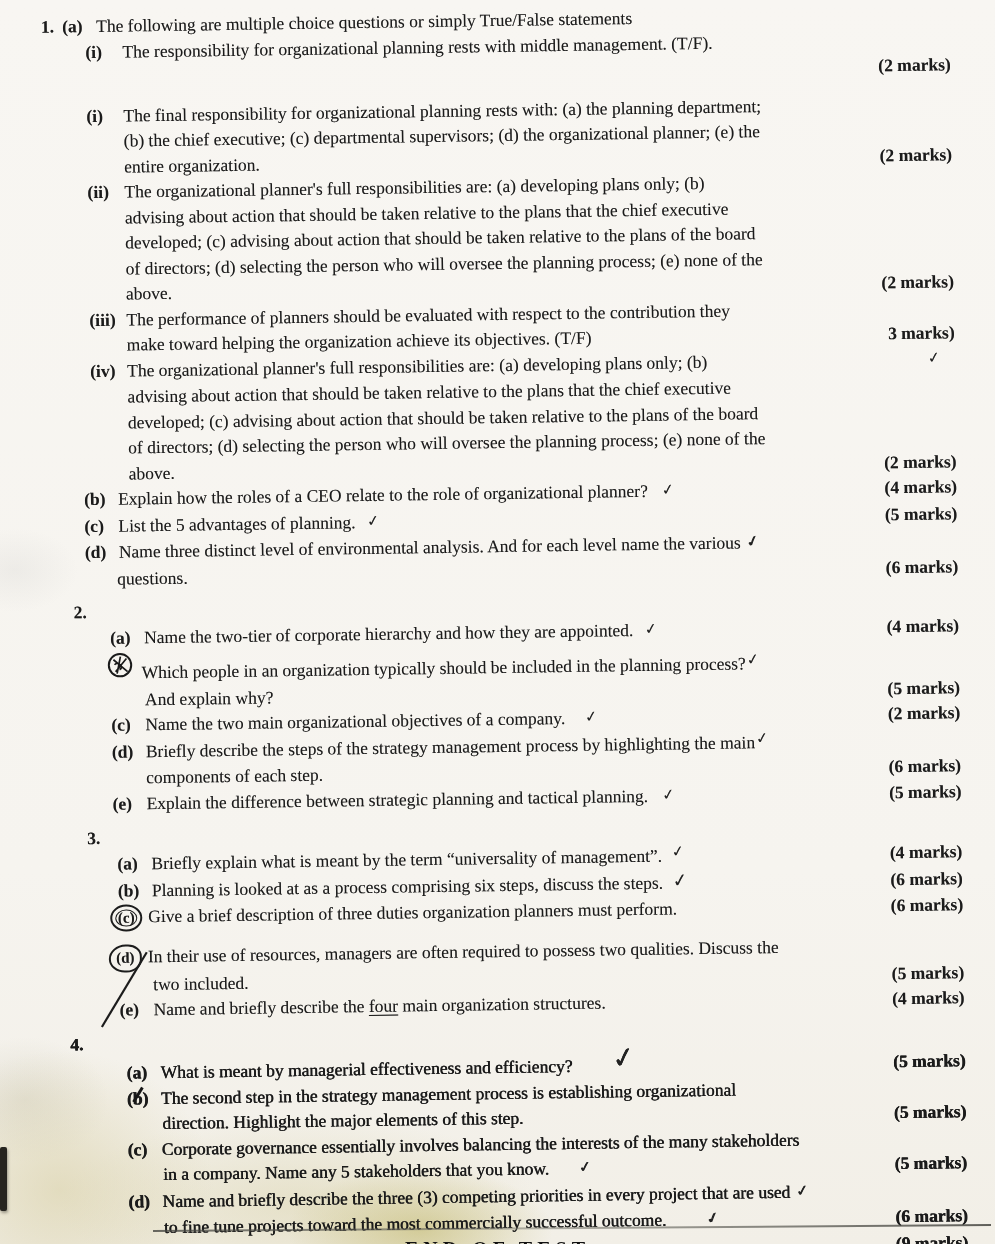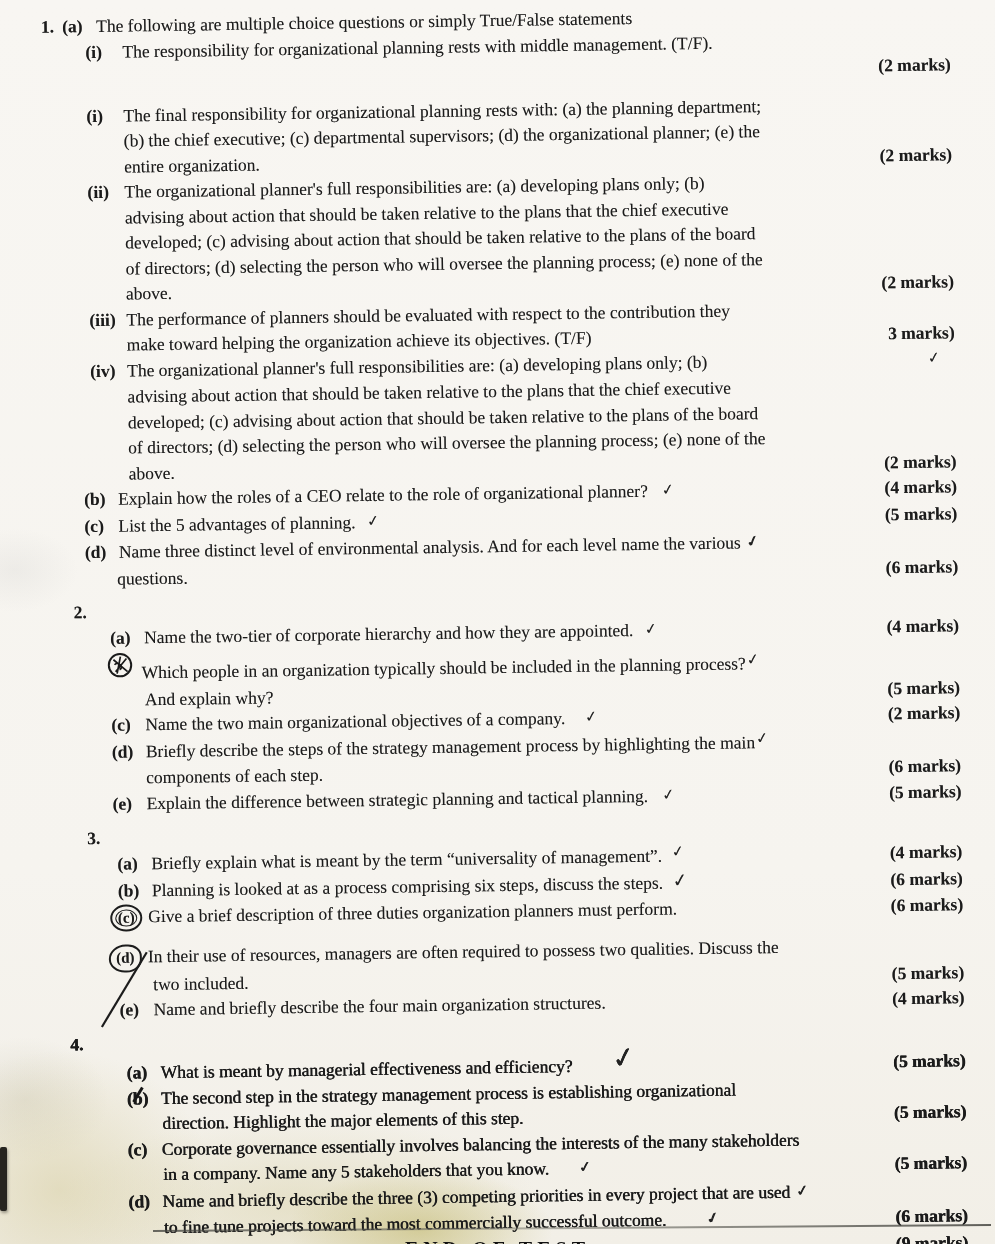--- a/index.html
+++ b/index.html
@@ -82,21 +82,21 @@
   
   .scribble{flex:0 0 auto; margin:0 8px -7px -4px;}
   
   .lbl-struck{position:relative;}
   .lbl-struck::after{
     content:""; position:absolute; left:9px; top:2px;
     width:8px; height:17px; border-left:3px solid #161616;
     transform:rotate(32deg);
   }
   
-  .und{text-underline-offset:3px;}
+  .und{text-decoration:underline; text-underline-offset:3px;}
   
   .rule{
     position:absolute; left:153px; right:4px; top:1227px; height:1.6px; z-index:3;
     background:linear-gradient(90deg, rgba(70,70,65,0.8), rgba(110,110,100,0.5) 45%, rgba(70,70,65,0.85));
     transform:rotate(-0.4deg);
   }
   .endtext{
     position:absolute; left:0; width:100%; top:1238px; z-index:3;
     text-align:center; font-weight:bold; font-size:20px; letter-spacing:5px;
     font-family:"Liberation Serif", serif; color:#111;

